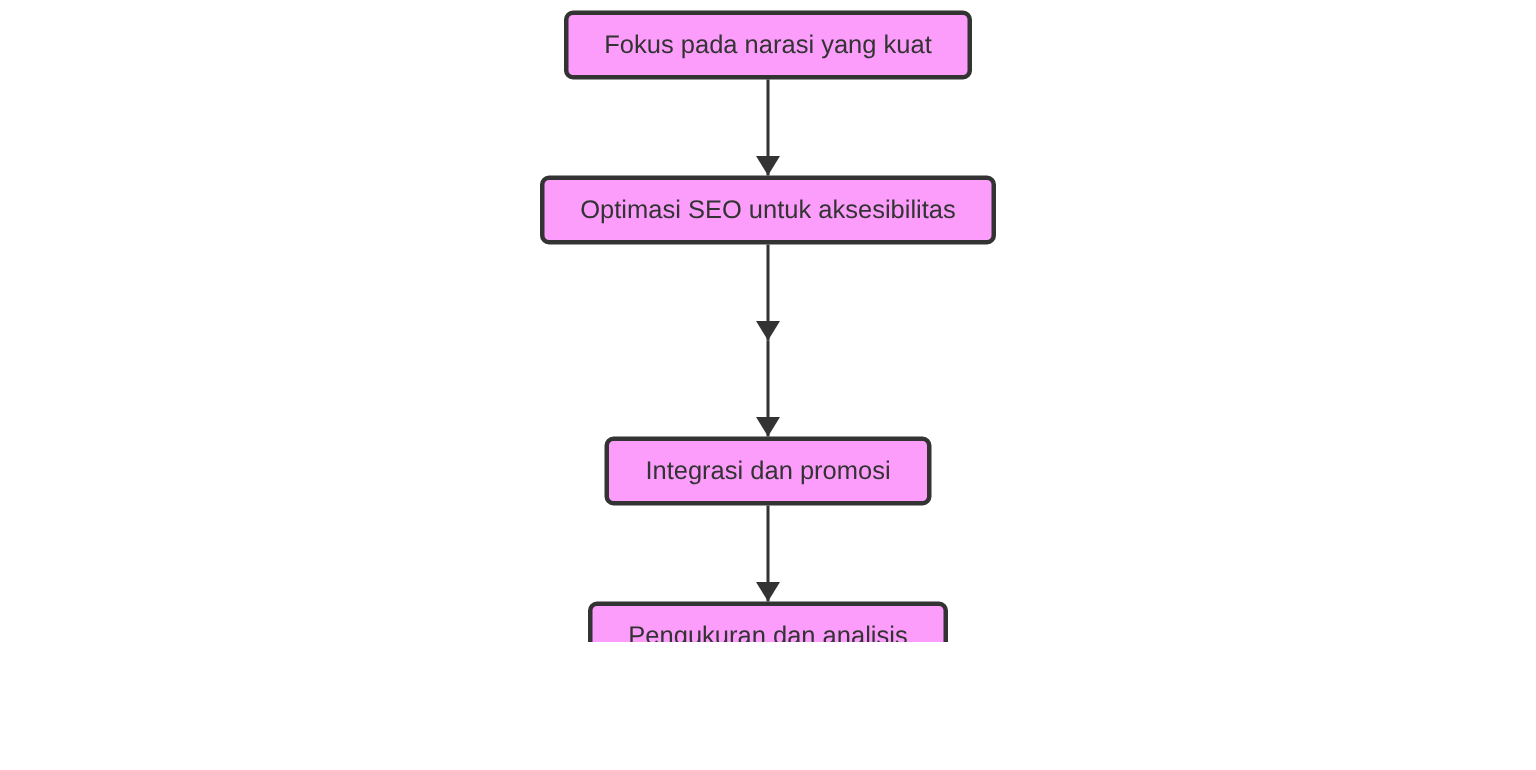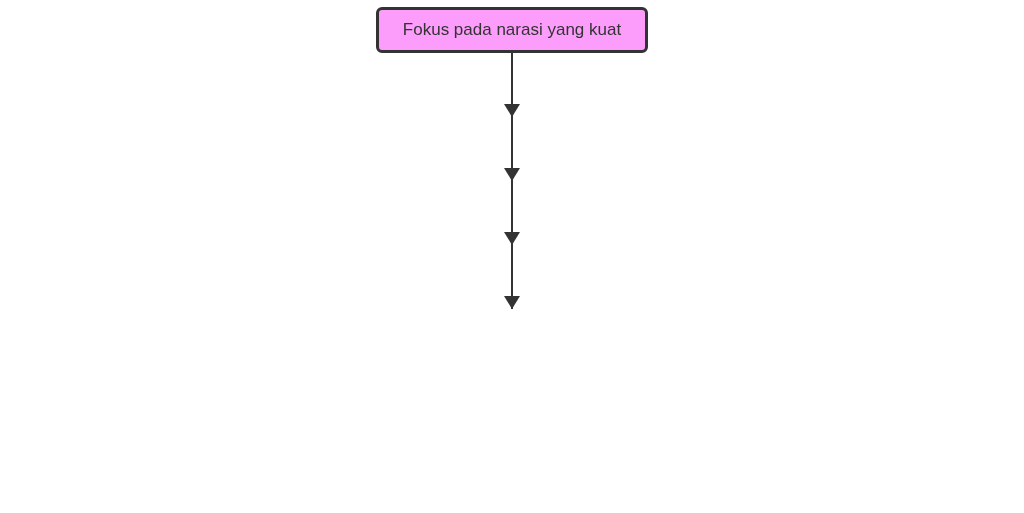--- a/index.html
+++ b/index.html
@@ -63,30 +63,33 @@
 
 <div class="canvas">
   <div class="flow">
 
     <div class="node">Fokus pada narasi yang kuat</div>
 
     <div class="arrow">
       <span class="arrowhead"></span>
     </div>
 
+    <div class="node">Optimasi SEO untuk aksesibilitas</div>
 
     <div class="arrow">
       <span class="arrowhead"></span>
     </div>
 
 
     <div class="arrow">
       <span class="arrowhead"></span>
     </div>
 
+    <div class="node">Integrasi dan promosi</div>
 
     <div class="arrow">
       <span class="arrowhead"></span>
     </div>
 
+    <div class="node">Pengukuran dan analisis</div>
 
   </div>
 </div>
 
 </body></html>

